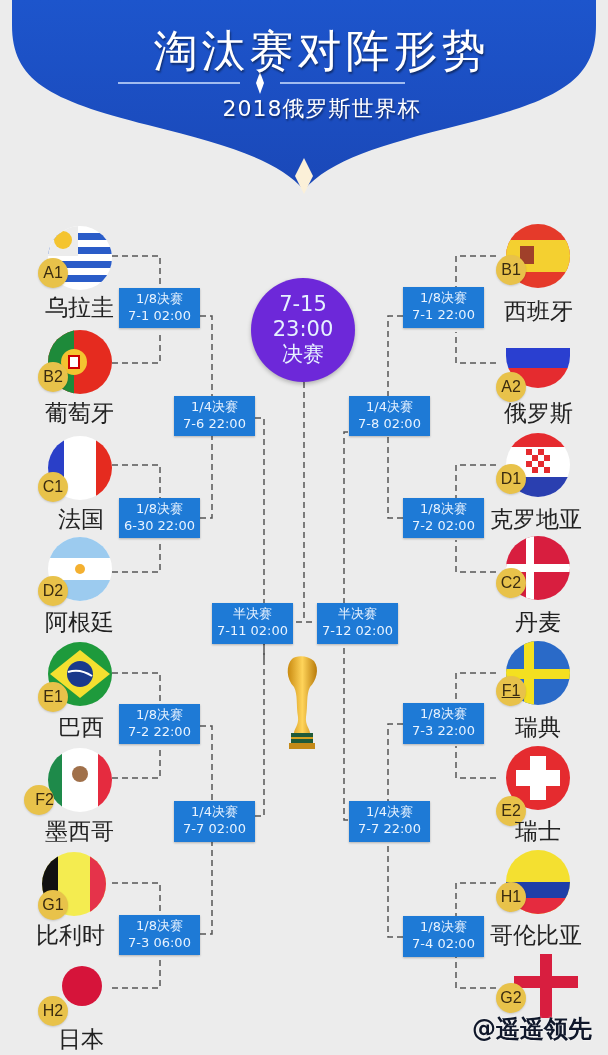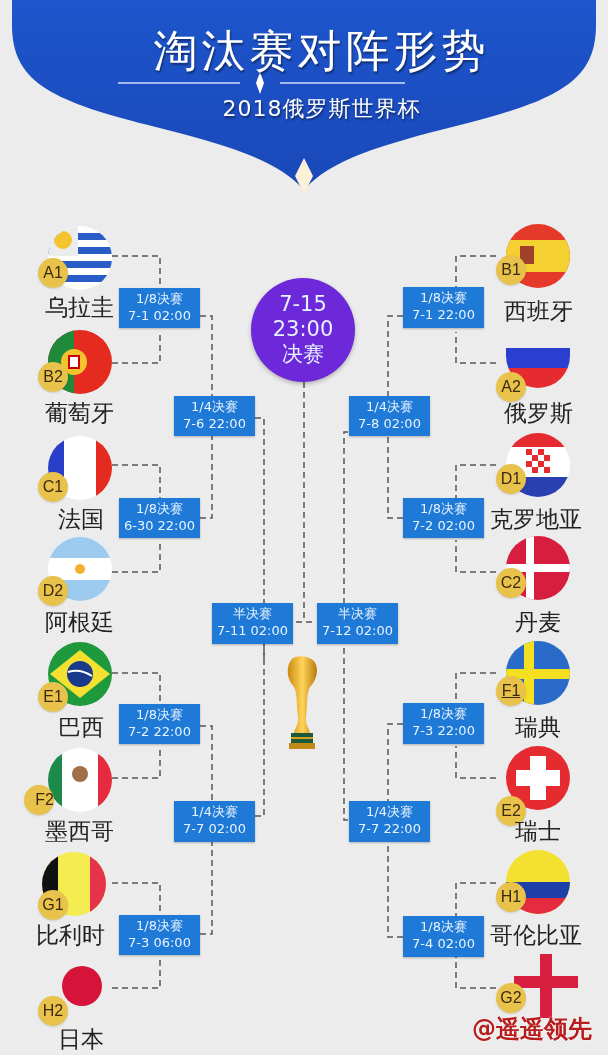--- a/index.html
+++ b/index.html
@@ -11,21 +11,21 @@
   .t1 { top:22px; font-size:44px; letter-spacing:4px; font-weight:normal; }
   .t2 { top:94px; font-size:22px; letter-spacing:1px; }
   .box { position:absolute; background:#1e7ad6; color:#e8f3ff; text-align:center; font-size:13px; line-height:17px; padding-top:2px; box-shadow:0 1px 2px rgba(0,0,0,0.25); }
   .box span { display:block; white-space:nowrap; }
   .final { position:absolute; left:251px; top:278px; width:104px; height:104px; border-radius:50%; background:#6d28d9; color:#e6f2ff; text-align:center; font-size:21px; line-height:25px; padding-top:14px; box-shadow:0 2px 4px rgba(0,0,0,0.25); }
   .final span { display:block; }
   .flag { position:absolute; width:64px; height:64px; border-radius:50%; overflow:hidden; }
   .badge { position:absolute; width:30px; height:30px; border-radius:50%; background:#e8c24a; color:#3a2b10; font-size:16px; line-height:30px; text-align:center; font-family:"Liberation Sans",sans-serif; box-shadow:0 1px 2px rgba(0,0,0,0.15); }
   .name { position:absolute; font-size:23px; color:#222; white-space:nowrap; }
   svg.lines { position:absolute; left:0; top:0; }
-  .watermark { position:absolute; left:472px; top:1013px; color:#b91c1c; font-size:24px; font-weight:bold; text-shadow:0 0 2px #fff; white-space:nowrap; }
+  .watermark { position:absolute; left:472px; top:1013px; color:#0f172a; font-size:24px; font-weight:bold; text-shadow:0 0 2px #fff; white-space:nowrap; }
 </style>
 </head>
 <body>
 
 <div id="header">
   <svg width="608" height="200" style="position:absolute;left:0;top:0;">
     <defs>
       <linearGradient id="hg" x1="0" y1="0" x2="0" y2="1">
         <stop offset="0" stop-color="#1d55cc"></stop>
         <stop offset="1" stop-color="#1a48b8"></stop>

